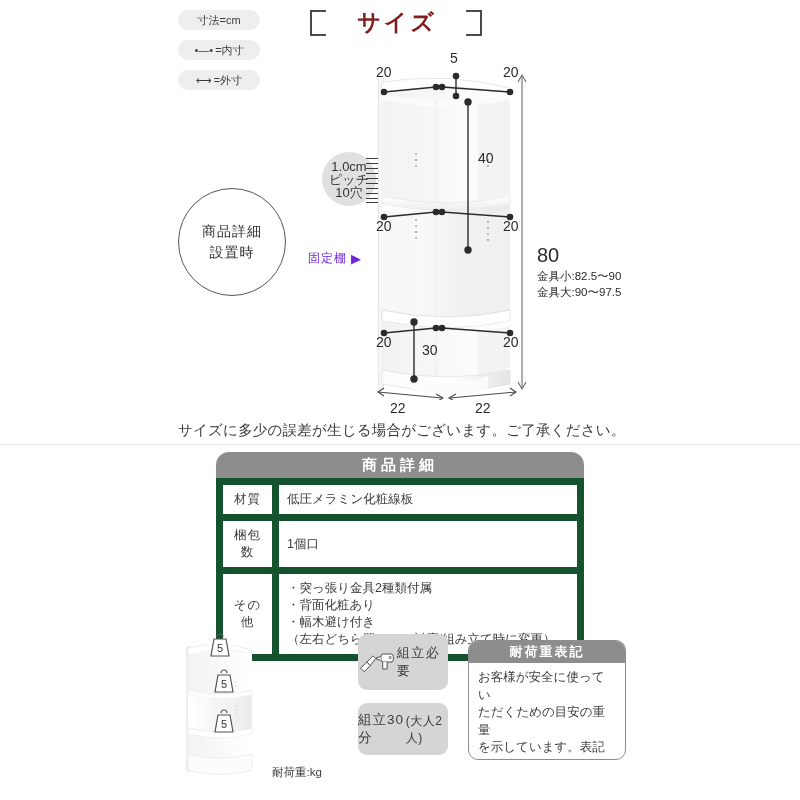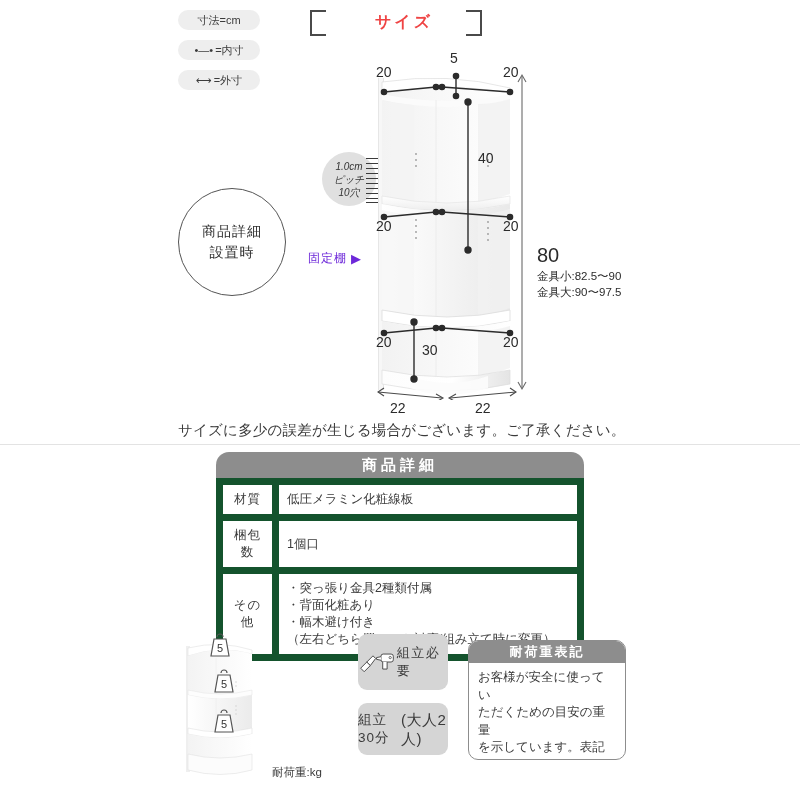--- a/index.html
+++ b/index.html
@@ -24,24 +24,24 @@
     letter-spacing: 0px;
   }
   .pill .glyph { font-size: 11px; margin-right: 2px; line-height: 1; }
 
   
   .title-wrap {
     position: absolute; left: 308px; top: 6px;
     width: 176px; height: 34px;
   }
   .title-text {
-    position: absolute; left: 8px; top: 0; width: 176px;
+    position: absolute; left: 1px; top: 0; width: 176px;
     text-align: center;
-    font-size: 16px; font-weight: bold; letter-spacing: 3px;
-    color: #ef4444;
+    font-size: 23px; font-weight: bold; letter-spacing: 3px;
+    color: #7f1d1d;
     line-height: 32px;
   }
   .brk { position: absolute; width: 16px; height: 26px; }
   .brk.l { left: 2px; top: 4px; border-left: 2px solid #4a4a4a; border-top: 2px solid #4a4a4a; border-bottom: 2px solid #4a4a4a; }
   .brk.r { right: 2px; top: 4px; border-right: 2px solid #4a4a4a; border-top: 2px solid #4a4a4a; border-bottom: 2px solid #4a4a4a; }
   .brk.l { border-right: none; }
   .brk.r { border-left: none; }
 
   
   .corner-circle {
@@ -55,21 +55,21 @@
   }
 
   
   .pitch-badge {
     position: absolute; left: 322px; top: 152px;
     width: 54px; height: 54px;
     border-radius: 50%;
     background: #e0e0e0;
     display: flex; flex-direction: column;
     align-items: center; justify-content: center;
-    font-size: 10px; line-height: 13px; color: #333; font-style: italic;
+    font-size: 13px; line-height: 13px; color: #333;
   }
   .hole-ladder {
     position: absolute; left: 366px; top: 158px;
     width: 20px; height: 44px;
   }
   .hole-ladder .rung {
     position: absolute; left: 0; width: 20px; height: 1px; background: #3b3b3b;
   }
 
   
@@ -137,21 +137,21 @@
   .asm-box {
     background: #d5d5d5; border-radius: 9px;
     width: 90px; display: flex; 
     align-items: center; justify-content: center;
     color: #3b3b3b;
   }
   .asm1 { top: 634px; height: 56px; }
   .asm2 { top: 703px; height: 52px; }
   .asm-label { font-size: 13px; letter-spacing: 1.5px; }
   .asm-label2 { font-size: 13.5px; letter-spacing: 1px; }
-  .asm-sub { font-size: 15px; letter-spacing: 0.5px; margin-top: 1px;}
+  .asm-sub { font-size: 12px; letter-spacing: 0.5px; margin-top: 1px;}
 
   
   .info-box {
     position: absolute; left: 468px; top: 640px;
     width: 158px; height: 120px;
     border: 1px solid #8d8d8d; border-radius: 10px;
     overflow: hidden; background: #fff;
   }
   .info-head {
     height: 22px; background: #8d8d8d; color: #fff;

